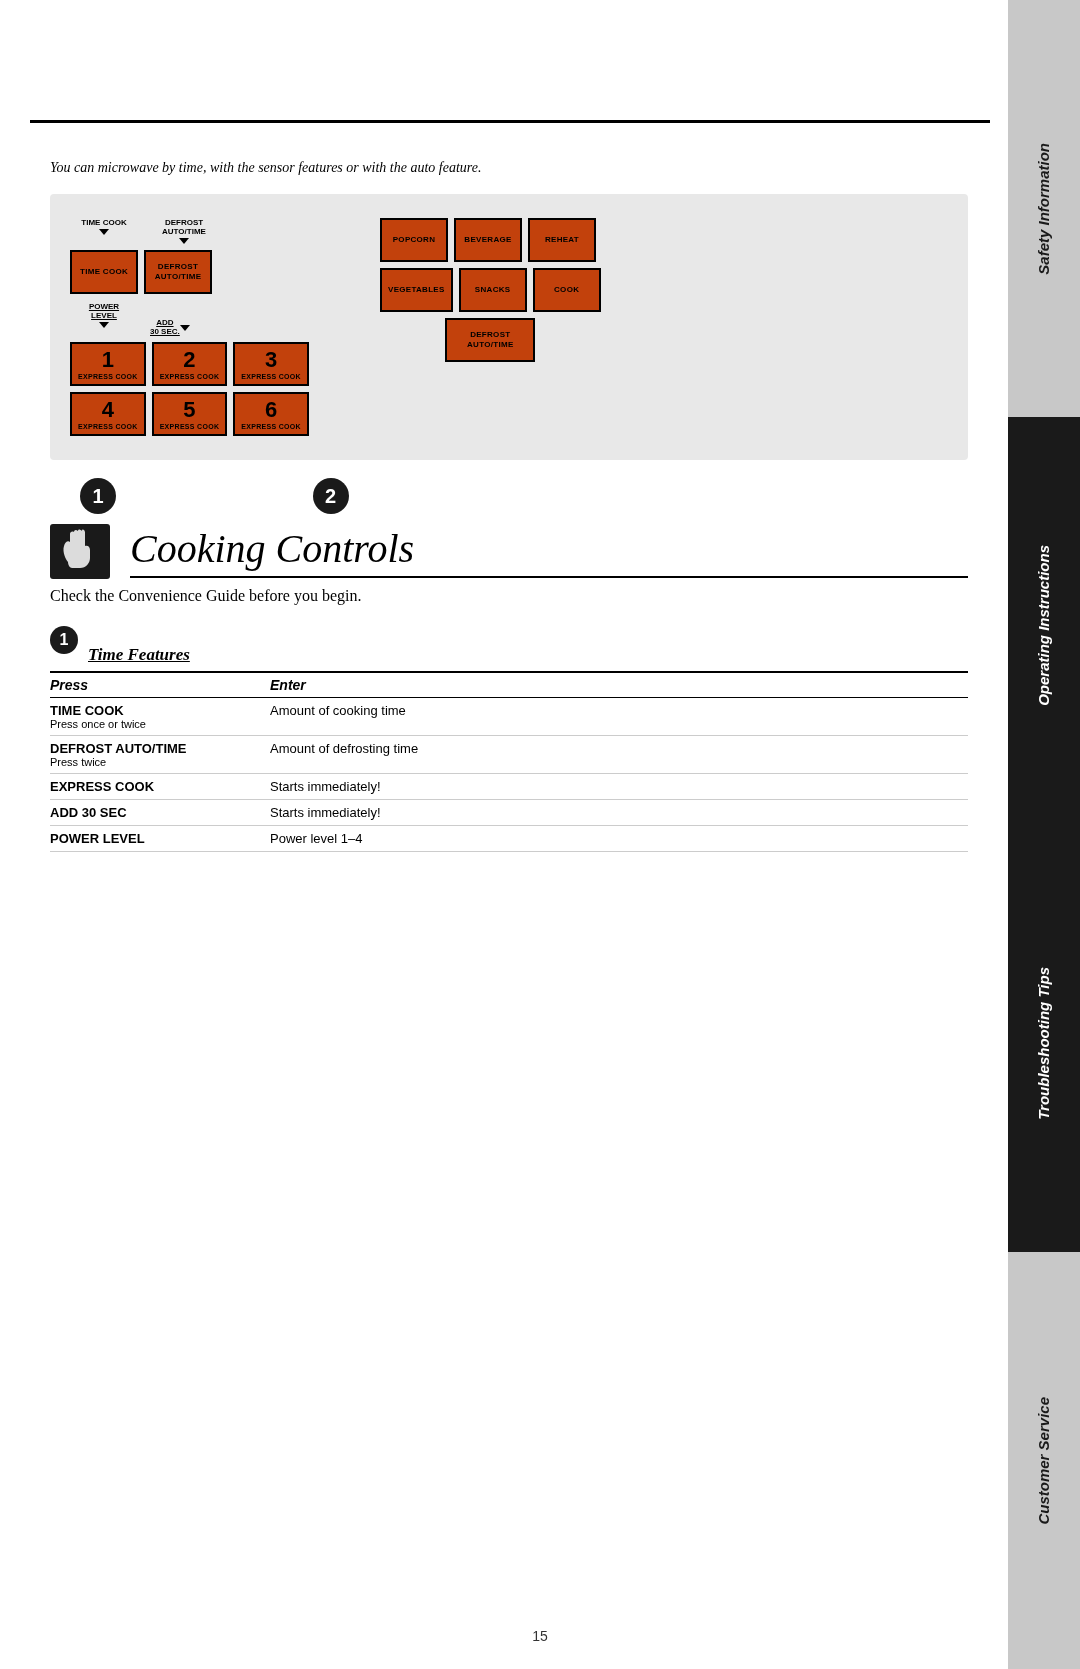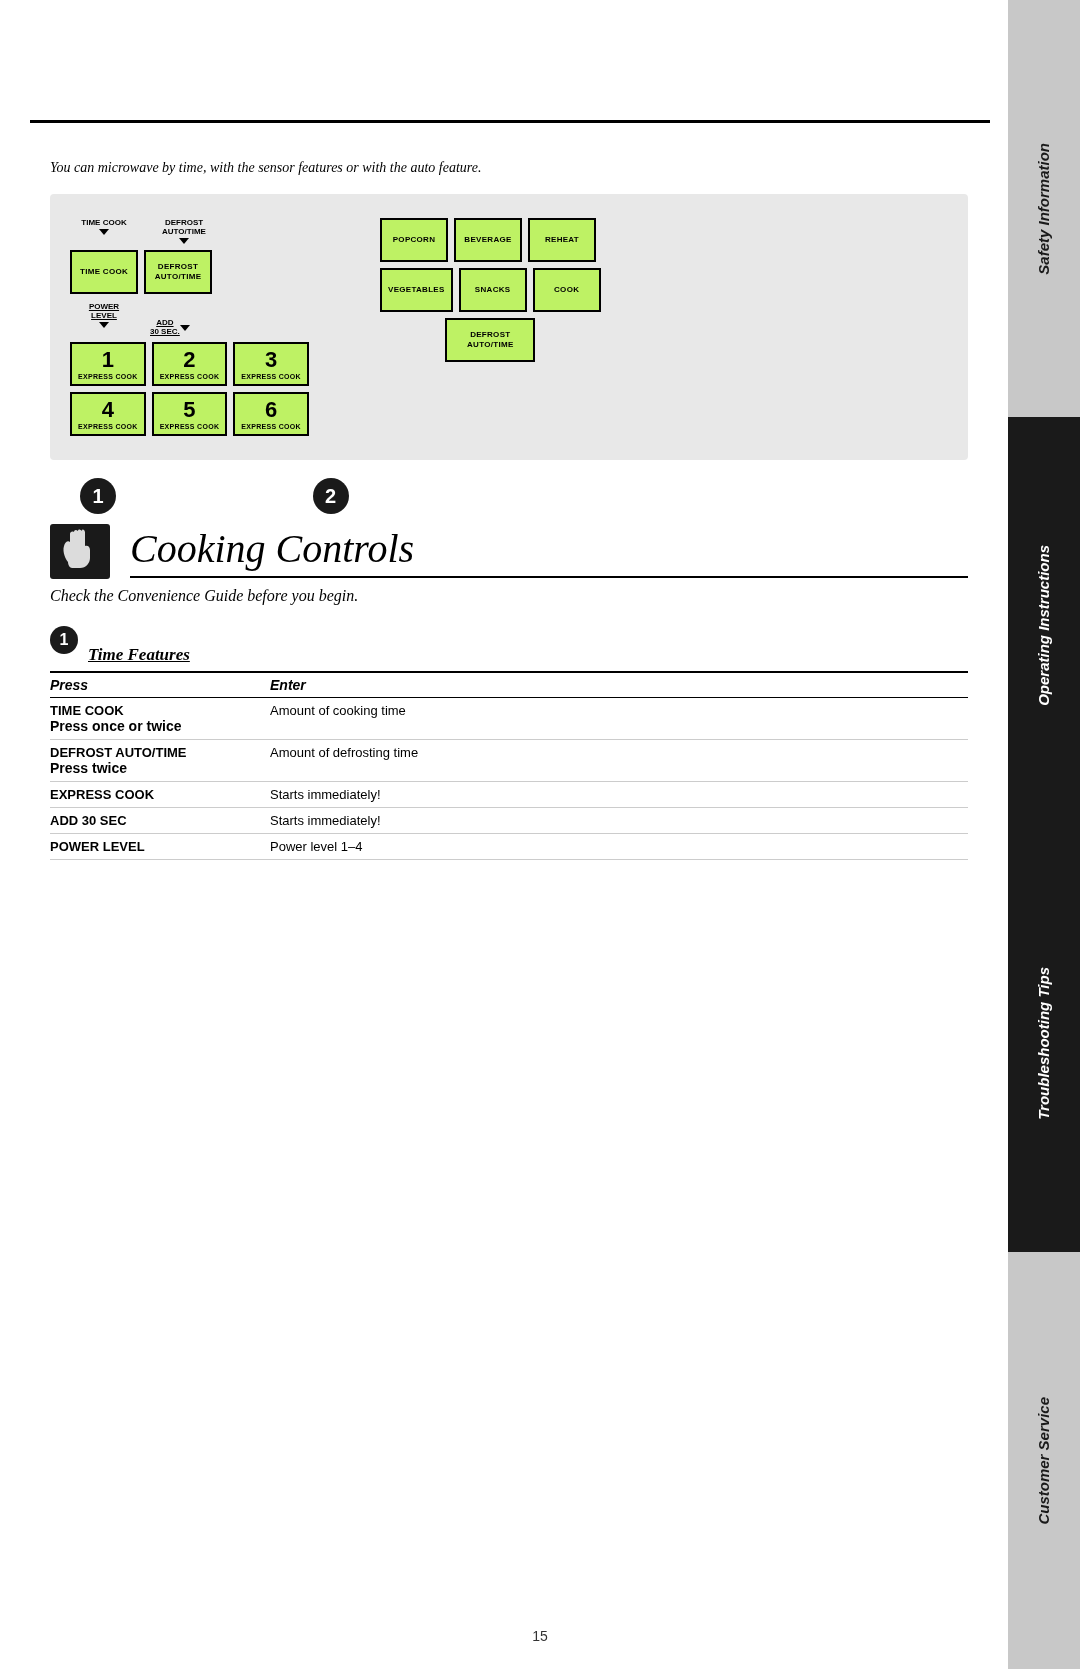--- a/index.html
+++ b/index.html
@@ -104,21 +104,21 @@
     }
 
     .keypad-row {
       display: flex;
       gap: 6px;
       align-items: center;
     }
 
     .key-btn {
       border: 2px solid #000;
-      background: #bef264;
+      background: #c2410c;
       text-align: center;
       font-weight: bold;
       font-size: 9px;
       padding: 4px 6px;
       min-width: 68px;
       min-height: 44px;
       display: flex;
       flex-direction: column;
       align-items: center;
       justify-content: center;
@@ -213,21 +213,20 @@
       font-family: Georgia, serif;
       font-weight: normal;
       border-bottom: 2px solid #000;
       padding-bottom: 4px;
       flex: 1;
     }
 
     
     .check-text {
       font-size: 16px;
-      font-style: italic;
       font-family: Georgia, serif;
       margin: 8px 0 10px 0;
     }
 
     
     .time-features-header {
       display: flex;
       align-items: center;
       gap: 10px;
       margin-bottom: 6px;
@@ -284,22 +283,22 @@
       width: 220px;
     }
 
     .press-label {
       font-weight: 900;
       font-size: 13px;
       display: block;
     }
 
     .press-sublabel {
-      font-size: 14px;
-      font-weight: bold;
+      font-size: 11px;
+      font-weight: normal;
       display: block;
     }
 
     
     .page-number {
       position: absolute;
       bottom: 25px;
       left: 50%;
       transform: translateX(-50%);
       font-size: 14px;

